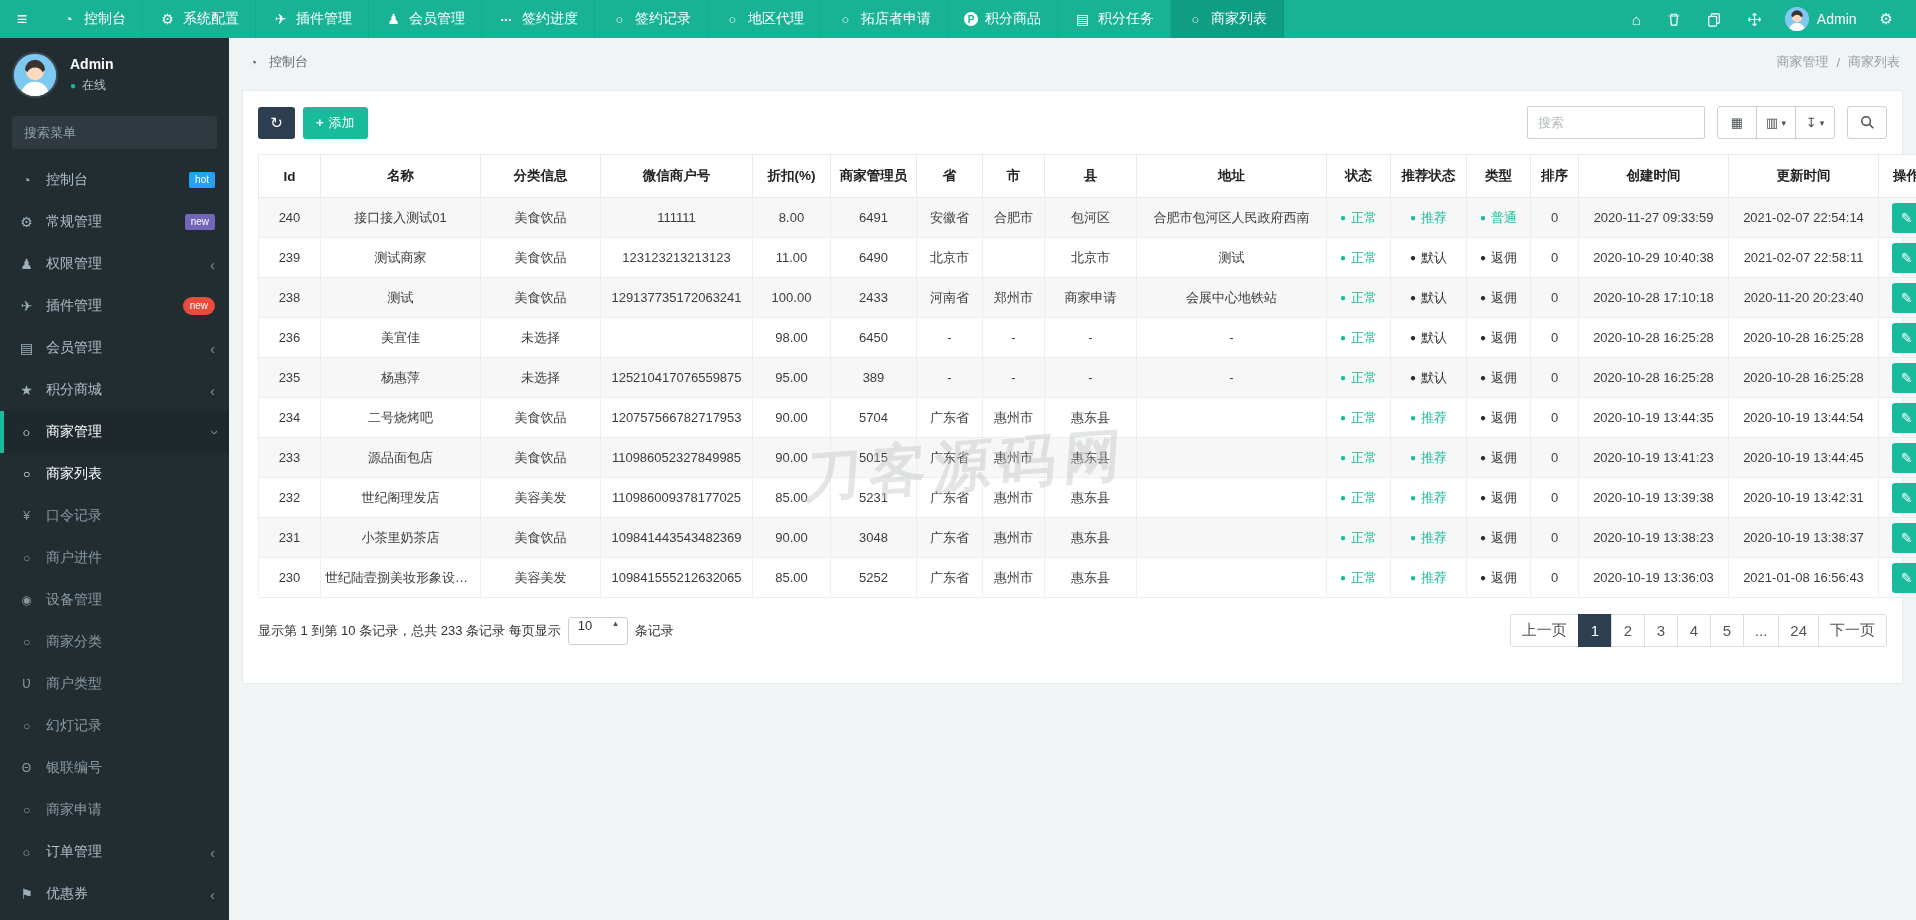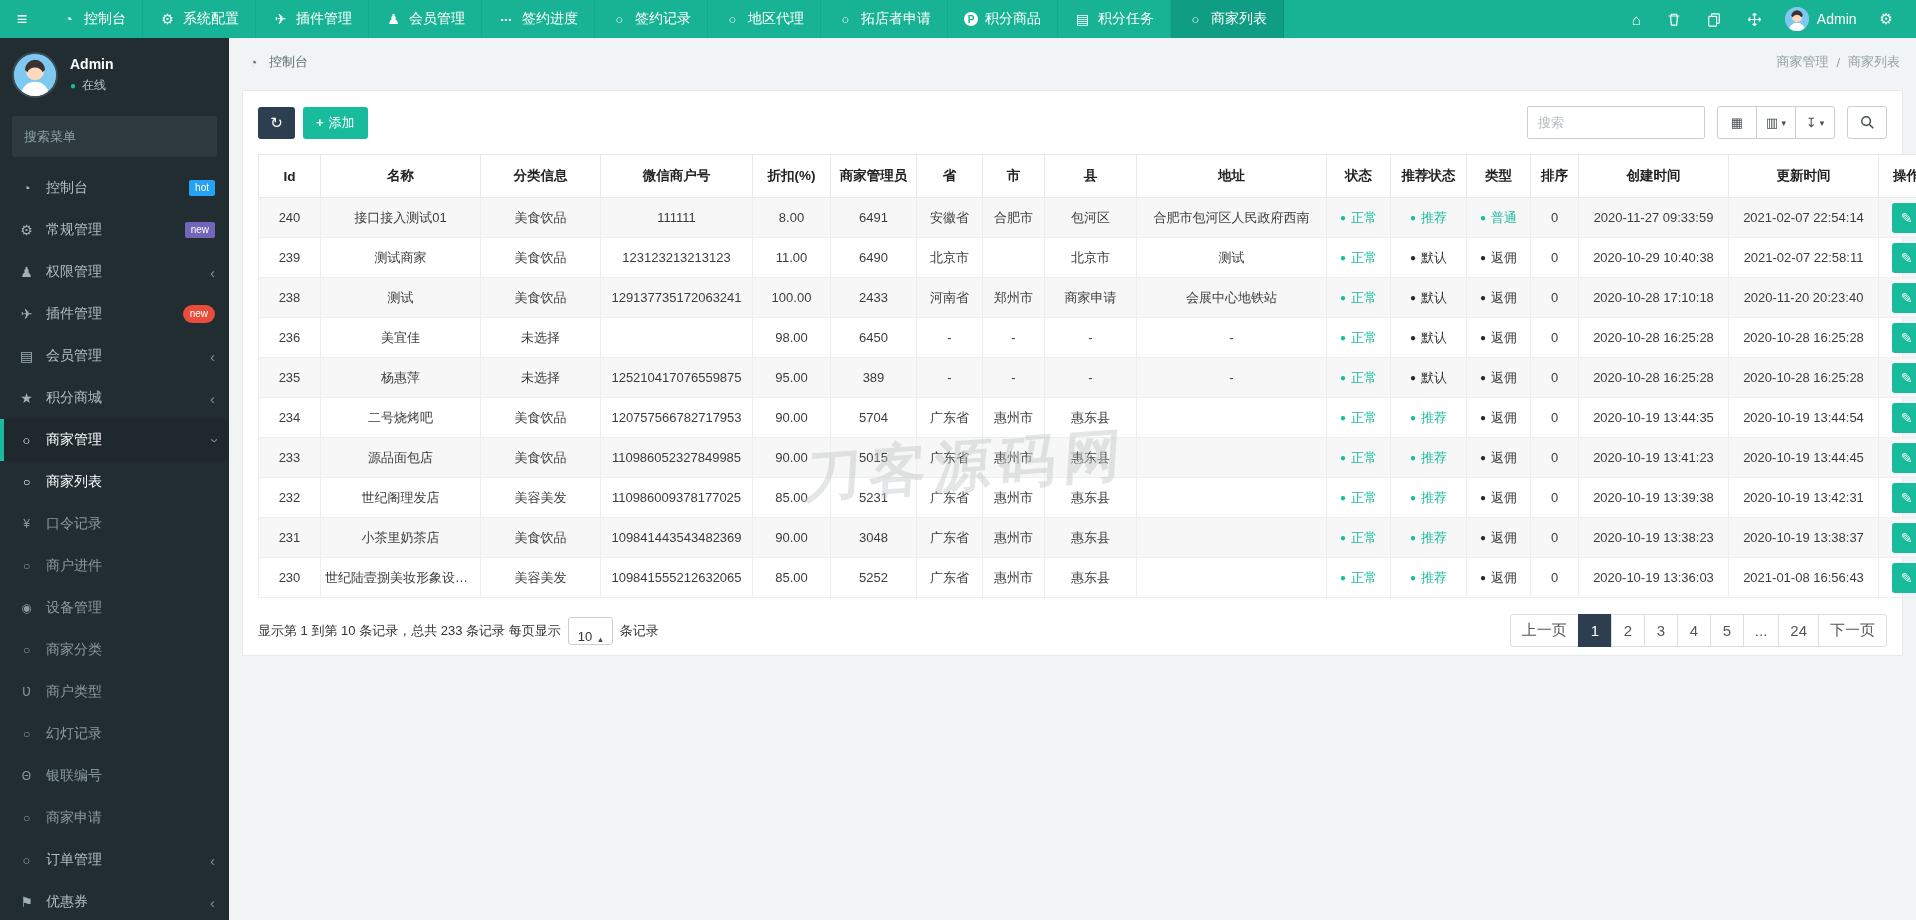--- a/index.html
+++ b/index.html
@@ -18,21 +18,21 @@
   .frame { display:flex; height:882px; }
   .sidebar { width:229px; flex:none; background:#222d32; overflow:hidden; }
   .user-panel { display:flex; align-items:center; gap:12px; padding:14px 12px 12px; }
   .avatar-lg { width:46px; height:46px; border-radius:50%; overflow:hidden; background:#7ec9f1; flex:none; border:2px solid #3d4b52; }
   .user-name { color:#fff; font-weight:bold; font-size:14px; margin-bottom:5px; }
   .user-status { color:#b8c7ce; font-size:12px; display:flex; align-items:center; gap:6px; }
   .dot { font-size:10px; line-height:1; }
   .dot.green { color:#18bc9c; }
   .dot.dark { color:#262c33; }
   .menu-search { margin:6px 12px 10px; }
-  .menu-search input { width:100%; height:41px; background:#2e3a40; border:none; border-radius:3px; padding:0 12px; color:#cfd8dc; font-size:13px; }
+  .menu-search input { width:100%; height:33px; background:#2e3a40; border:none; border-radius:3px; padding:0 12px; color:#cfd8dc; font-size:13px; }
   .menu-search input::placeholder { color:#8fa1a8; }
   .side-menu { }
   .menu-item { height:42px; display:flex; align-items:center; gap:11px; padding:0 14px; color:#b0bec5; font-size:14px; cursor:pointer; border-left:4px solid transparent; }
   .menu-item .ico { color:#9fb0b8; }
   .menu-item.active { background:#1e282d; color:#fff; border-left-color:#18bc9c; }
   .menu-item.active .ico { color:#fff; }
   .menu-item.sub { color:#8a99a0; }
   .menu-item.sub .ico { color:#8a99a0; font-size:12px; }
   .menu-item.sub.on { color:#fff; }
   .menu-item.sub.on .ico { color:#fff; }
@@ -61,23 +61,23 @@
   .caret { font-size:9px; color:#484f54; }
   .table-wrap { padding:0 15px; }
   table { width:100%; border-collapse:collapse; table-layout:fixed; }
   th { height:43px; font-size:13.5px; font-weight:bold; color:#222; border:1px solid #e6eaeb; text-align:center; background:#fff; overflow:hidden; white-space:nowrap; }
   td { height:40px; font-size:13px; color:#3c3c3c; border:1px solid #eceff0; text-align:center; padding:0 4px; overflow:hidden; white-space:nowrap; text-overflow:ellipsis; }
   tbody tr:nth-child(odd) { background:#f7f7f7; }
   .cellstate { display:inline-flex; align-items:center; gap:5px; }
   .cellstate.green { color:#18bc9c; }
   .cellstate.dark { color:#333; }
   .btn-edit { width:30px; height:30px; background:#18bc9c; color:#fff; font-size:14px; border-radius:3px; }
-  .table-footer { display:flex; align-items:center; padding:16px 15px 8px; }
+  .table-footer { display:flex; align-items:center; padding:16px 15px 36px; }
   .records-info { display:flex; align-items:center; gap:7px; color:#333; font-size:13px; }
-  .page-size { height:28px; border:1px solid #ccd0d2; background:#fff; border-radius:3px; padding:0 9px; display:inline-flex; align-items:flex-end; gap:6px; cursor:pointer; color:#333; }
+  .page-size { height:28px; border:1px solid #ccd0d2; background:#fff; border-radius:3px; padding:0 9px; display:inline-flex; align-items:flex-start; gap:21px; cursor:pointer; color:#333; }
   .page-size .caret { font-size:9px; }
   .pagination { margin-left:auto; display:flex; }
   .page-btn { min-width:34px; height:33px; padding:0 11px; display:flex; align-items:center; justify-content:center; background:#fff; border:1px solid #dcdfe0; margin-left:-1px; color:#555; font-size:15px; cursor:pointer; }
   .page-btn:first-child { border-radius:3px 0 0 3px; margin-left:0; }
   .page-btn:last-child { border-radius:0 3px 3px 0; }
   .page-btn.active { background:#2c3e50; border-color:#2c3e50; color:#fff; }
   .watermark { position:absolute; left:575px; top:390px; font-size:57px; font-weight:bold; color:#c3c7c8; opacity:0.45; letter-spacing:8px; transform:rotate(-4deg) skewX(-8deg); pointer-events:none; z-index:5; white-space:nowrap; }
   .ico { display:inline-flex; width:17px; justify-content:center; align-items:center; flex:none; }
   .ico.circle { font-weight:bold; font-size:13px; }
   .ico.ell { font-size:8px; letter-spacing:1px; font-weight:bold; }

